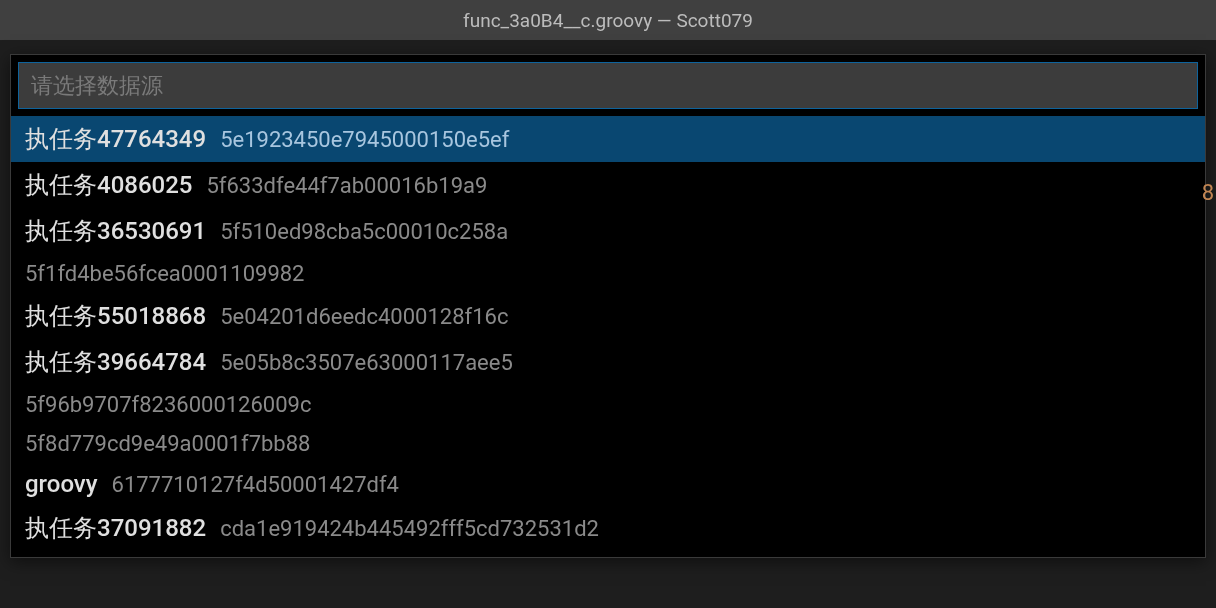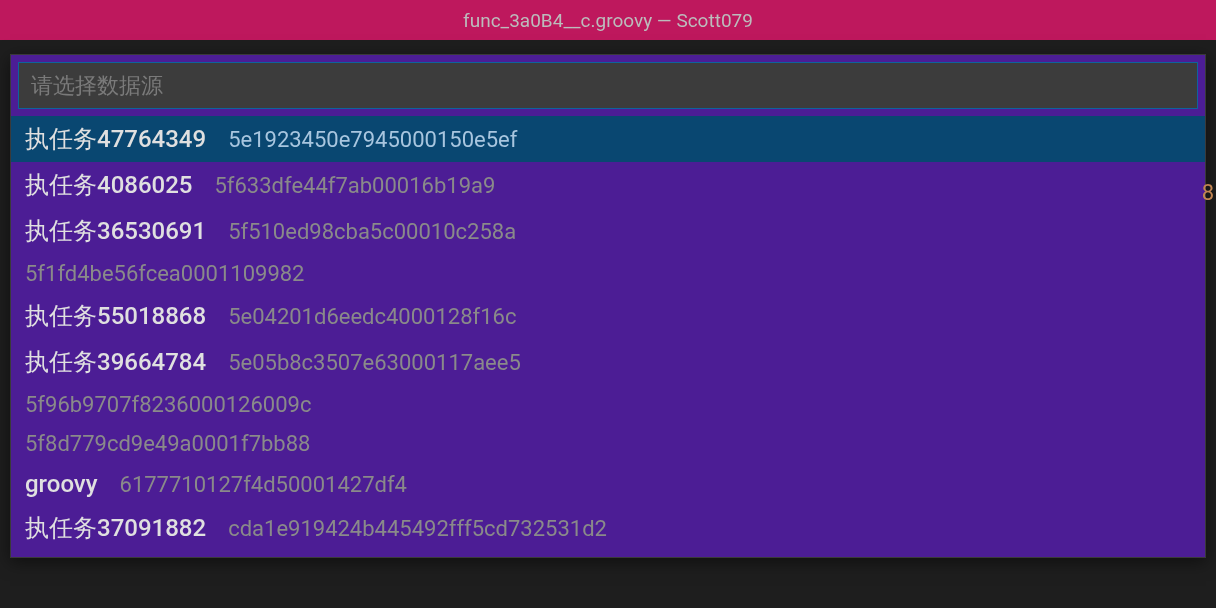--- a/index.html
+++ b/index.html
@@ -18,29 +18,29 @@
     }
 
     .title-bar {
       height: 40px;
       display: flex;
       align-items: center;
       justify-content: center;
       color: #bcbcbc;
       font-size: 19px;
       font-weight: 400;
-      background-color: #be185d;
+      background-color: #404040;
     }
 
     .palette-container {
       position: absolute;
       top: 54px;
       left: 10px;
       right: 10px;
-      background-color: #4c1d95;
+      background-color: #000000;
       border: 1px solid #3a3a3a;
       box-shadow: 0 4px 16px rgba(0, 0, 0, 0.5);
     }
 
     .search-input {
       display: block;
       width: calc(100% - 14px);
       margin: 7px;
       padding: 10px 12px;
       background-color: #3c3c3c;
@@ -57,21 +57,21 @@
 
     .list {
       padding-bottom: 6px;
     }
 
     .list-item {
       display: flex;
       align-items: baseline;
       padding: 7px 14px;
       cursor: pointer;
-      gap: 22px;
+      gap: 14px;
     }
 
     .list-item.selected {
       background-color: #094771;
     }
 
     .item-label {
       color: #e0e0e0;
       font-size: 24px;
       font-weight: 500;

